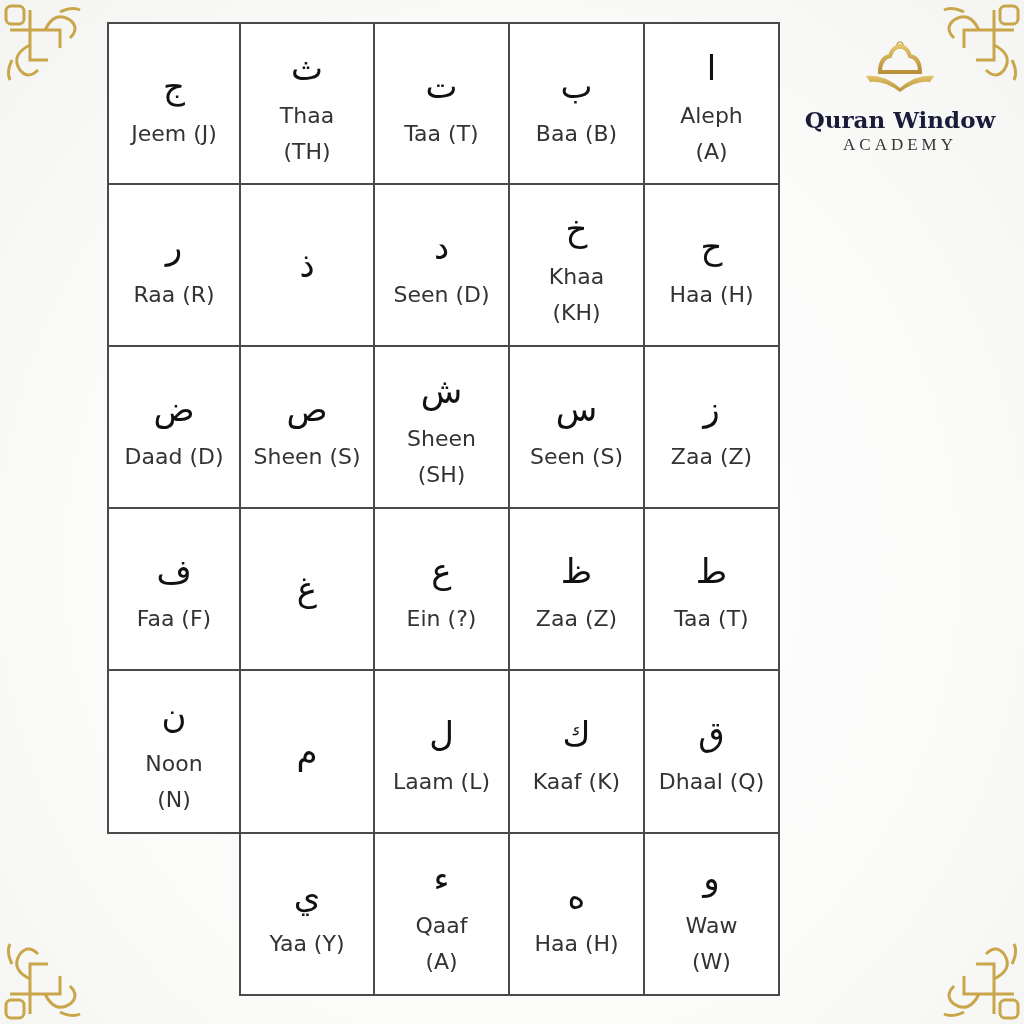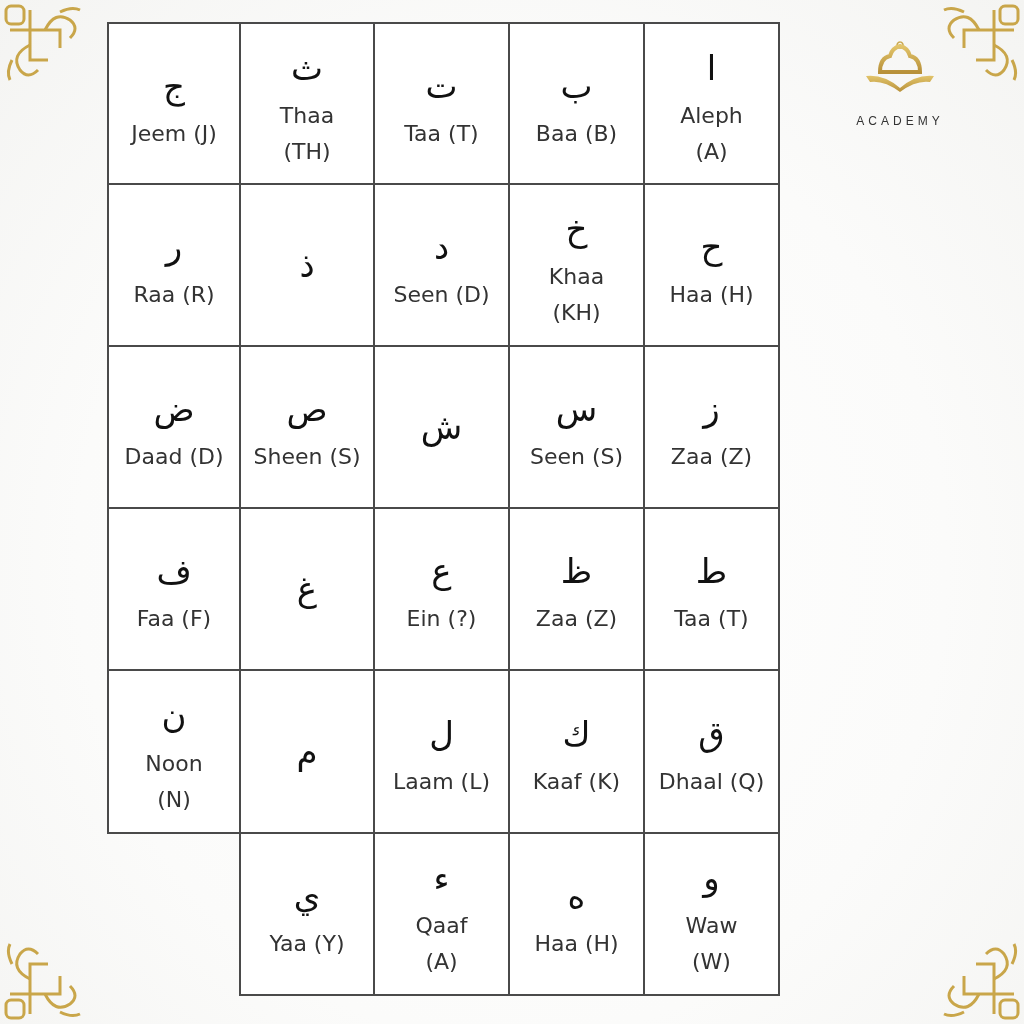--- a/index.html
+++ b/index.html
@@ -37,22 +37,22 @@
     .logo {
       position: absolute; left: 800px; top: 38px; width: 200px; height: 130px;
       text-align: center;
     }
     .logo svg { display: block; margin: 0 auto; }
     .brand {
       font-family: "DejaVu Serif", serif; font-weight: bold;
       font-size: 23px; color: #1a1c3a; margin-top: 6px; white-space: nowrap;
     }
     .sub {
-      font-family: Liberation Sans, sans-serif;
-      font-size: 12px; letter-spacing: 4px; color: #333; margin-top: 14px;
+      font-family: Liberation Serif, serif;
+      font-size: 17px; letter-spacing: 4px; color: #333; margin-top: 2px;
     }
     .corner { position: absolute; width: 110px; height: 110px; }
   </style>
 </head>
 <body>
 
 <div class="bg-glow"></div>
 
 <svg class="corner" style="left:0;top:0" viewBox="0 0 110 110">
   <g fill="none" stroke="#c9a64a" stroke-width="3">
@@ -96,20 +96,21 @@
     <defs>
       <linearGradient id="gold" x1="0" y1="0" x2="0" y2="1">
         <stop offset="0" stop-color="#e2c46a"></stop>
         <stop offset="1" stop-color="#b8913a"></stop>
       </linearGradient>
     </defs>
     <path d="M40 4 a3 3 0 1 0 0.1 0" fill="none" stroke="#c9a64a" stroke-width="1.5"></path>
     <path d="M20 34 q0 -14 10 -16 q2 -8 10 -10 q8 2 10 10 q10 2 10 16 z" fill="none" stroke="url(#gold)" stroke-width="4"></path>
     <path d="M6 38 q18 -2 34 12 q16 -14 34 -12 l-4 6 q-14 -2 -30 10 q-16 -12 -30 -10 z" fill="url(#gold)"></path>
   </svg>
+  <div class="brand">Quran Window</div>
   <div class="sub">ACADEMY</div>
 </div>
 
 <div class="grid" id="grid">
     <div class="cell" style="left: 0px; top: 0px; width: 134px; height: 163px;">
       <div class="letter">ج</div>
       <div class="name">Jeem (J)</div>
     </div>
     <div class="cell" style="left: 132px; top: 0px; width: 136px; height: 163px;">
       <div class="letter">ث</div>
@@ -152,20 +153,22 @@
     <div class="cell" style="left: 0px; top: 323px; width: 134px; height: 164px;">
       <div class="letter">ض</div>
       <div class="name">Daad (D)</div>
     </div>
     <div class="cell" style="left: 132px; top: 323px; width: 136px; height: 164px;">
       <div class="letter">ص</div>
       <div class="name">Sheen (S)</div>
     </div>
     <div class="cell" style="left: 266px; top: 323px; width: 137px; height: 164px;">
       <div class="letter">ش</div>
+      <div class="name">Sheen
+(SH)</div>
     </div>
     <div class="cell" style="left: 401px; top: 323px; width: 137px; height: 164px;">
       <div class="letter">س</div>
       <div class="name">Seen (S)</div>
     </div>
     <div class="cell" style="left: 536px; top: 323px; width: 137px; height: 164px;">
       <div class="letter">ز</div>
       <div class="name">Zaa (Z)</div>
     </div>
     <div class="cell" style="left: 0px; top: 485px; width: 134px; height: 164px;">

